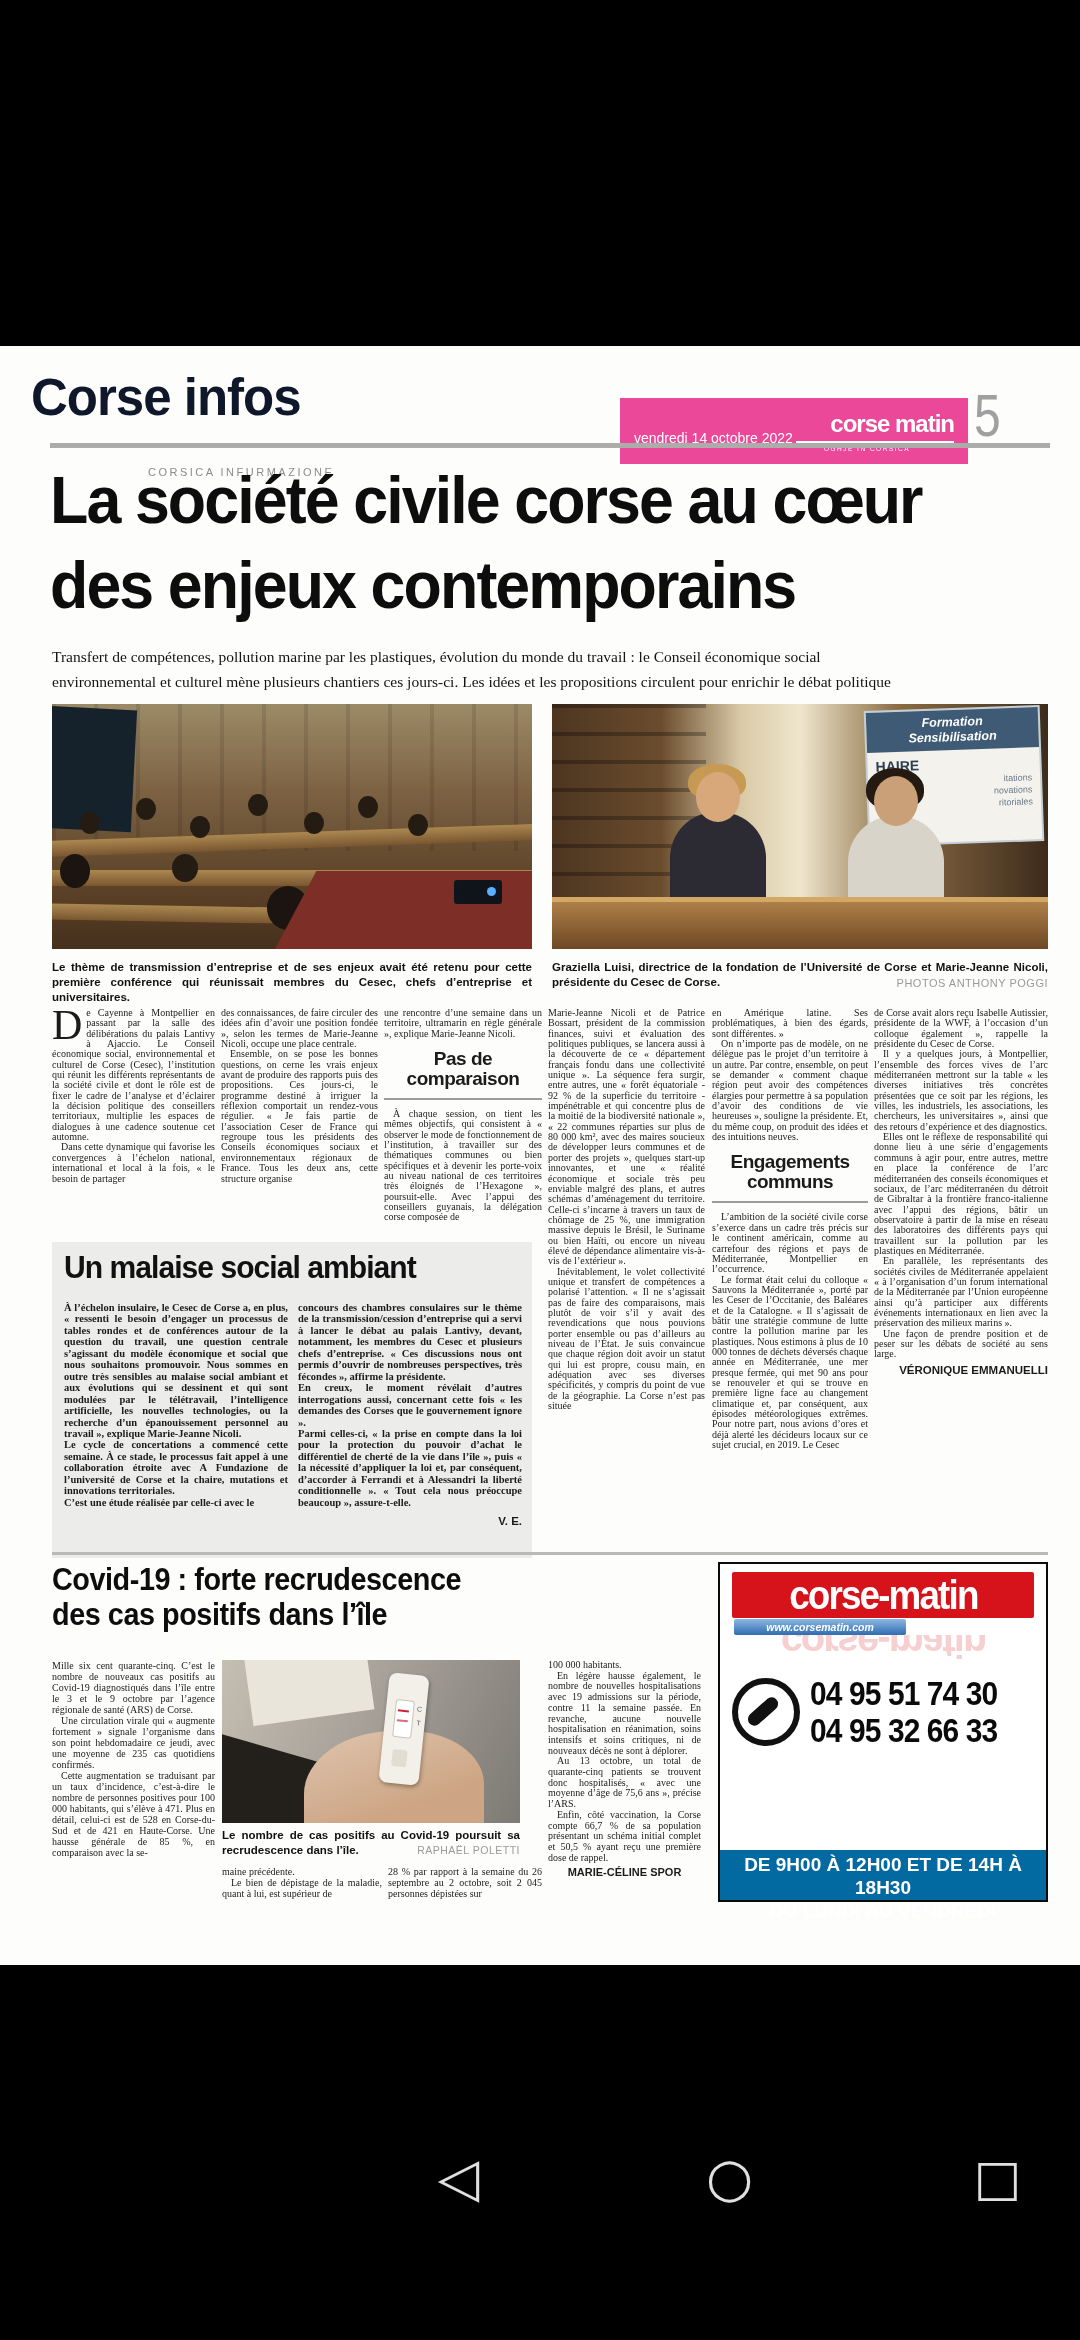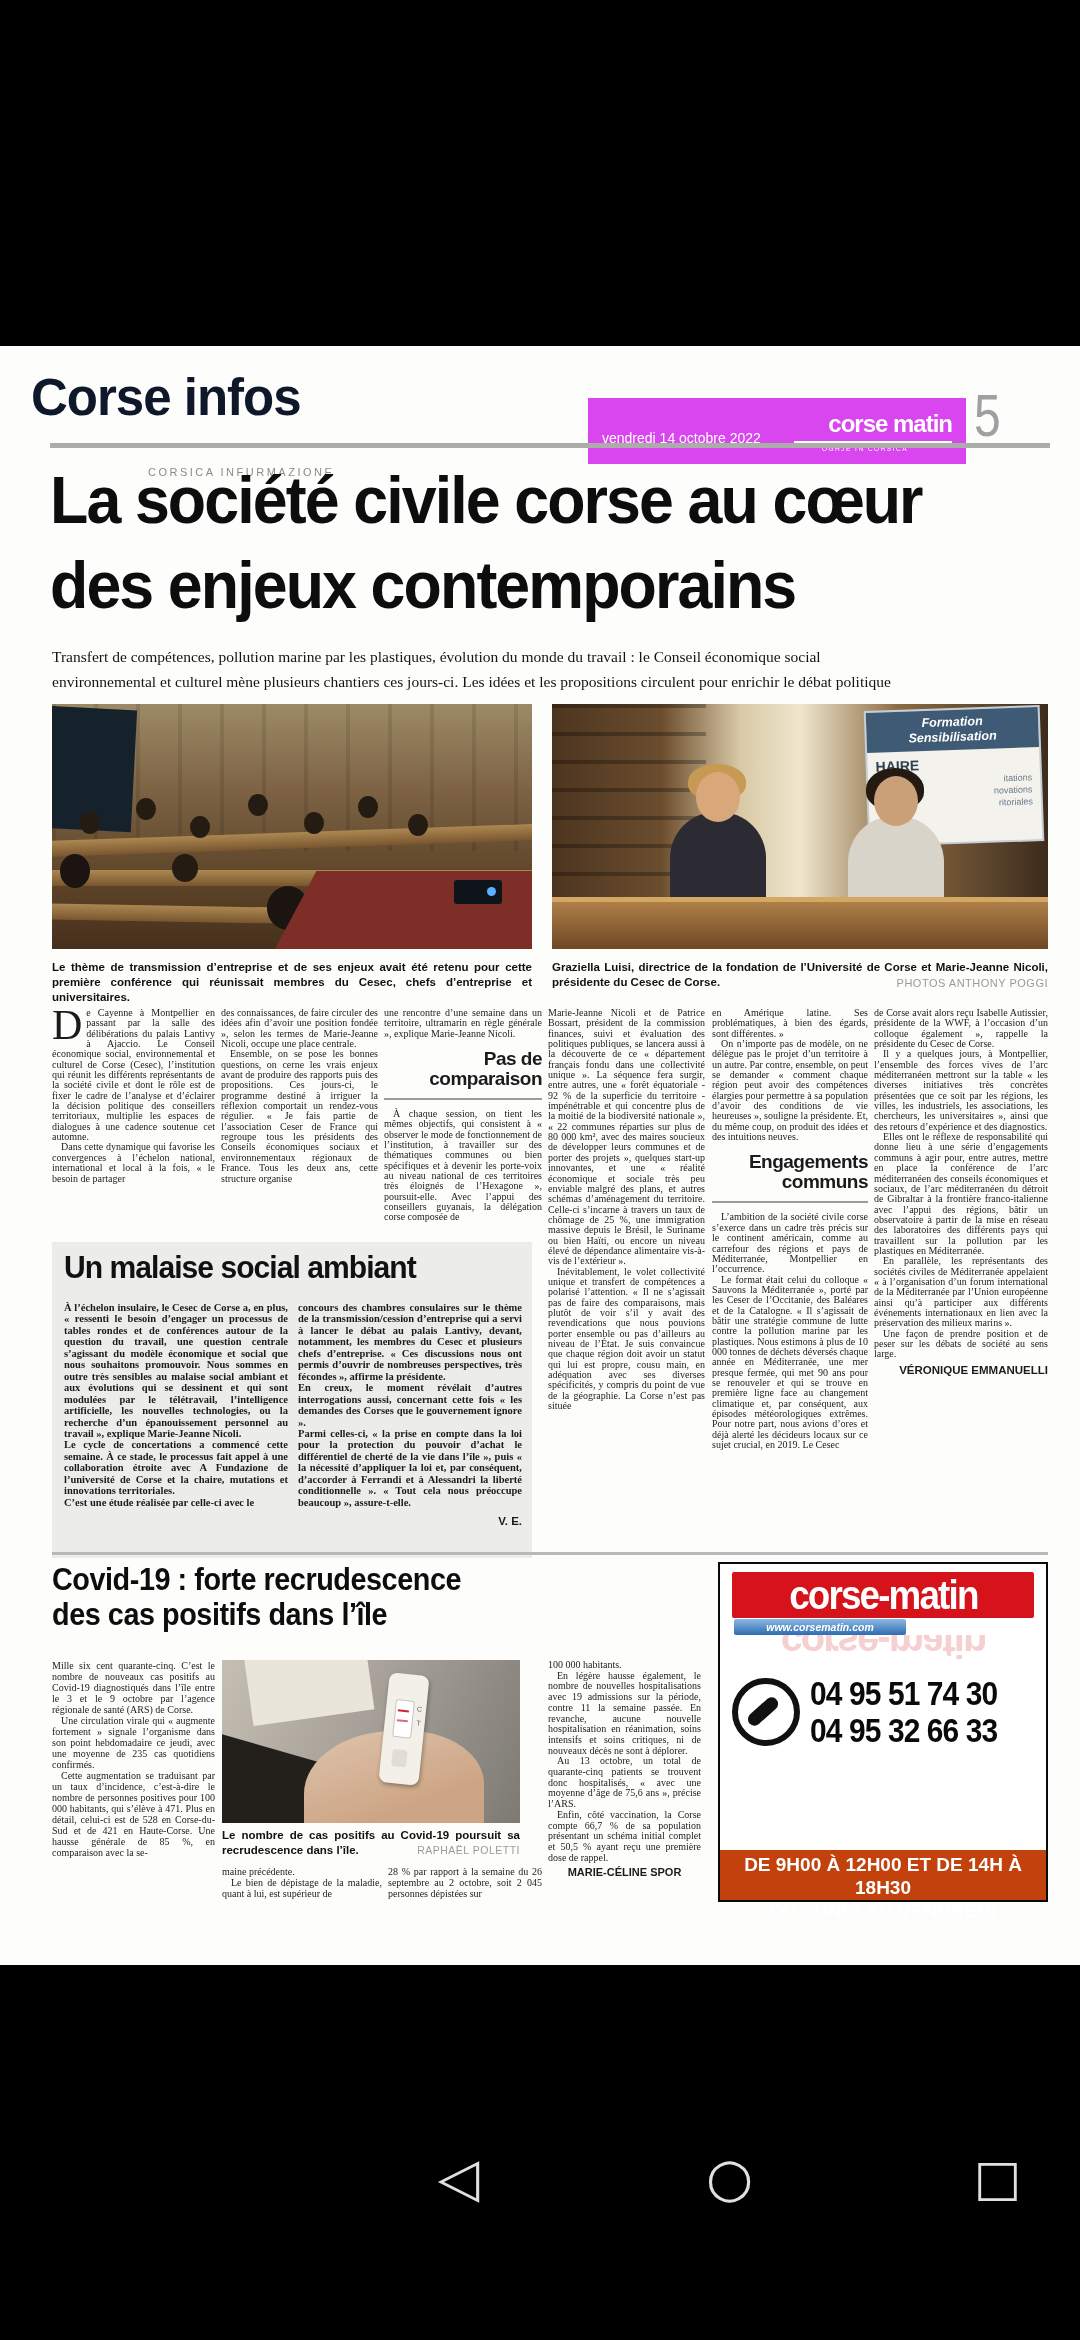--- a/index.html
+++ b/index.html
@@ -3,21 +3,21 @@
 <meta charset="utf-8">
 <style>
   html,body{margin:0;padding:0}
   body{width:1080px;height:2340px;background:#000;position:relative;font-family:"Liberation Sans",sans-serif;overflow:hidden}
   .abs{position:absolute}
   
   .page{position:absolute;left:0;top:346px;width:1080px;height:1619px;background:#fdfdfc;overflow:hidden}
   .section-title{left:31px;top:22px;font-size:51px;font-weight:bold;color:#0f172a;letter-spacing:-1px}
   .header-rule{left:50px;top:97px;width:1000px;height:5px;background:#acacab;z-index:3}
   .section-sub{left:148px;top:120px;font-size:11px;letter-spacing:2.5px;color:#8b8b8b}
-  .date-banner{left:588px;top:52px;width:378px;height:66px;background:#d946ef;z-index:2}
+  .date-banner{left:620px;top:52px;width:348px;height:66px;background:#ec4899;z-index:2}
   .date-text{position:absolute;left:14px;top:32px;color:#fff;font-size:14px}
   .brand{position:absolute;right:14px;top:12px;color:#fff;font-weight:bold;font-size:24px;letter-spacing:-1px;white-space:nowrap}
   .brand-bar{position:absolute;right:14px;top:43px;width:158px;height:3px;background:#fff}
   .brand-tag{position:absolute;right:58px;top:47px;color:#fff;font-size:6.5px;letter-spacing:1.5px}
   .page-num{left:974px;top:40px;font-size:60px;font-weight:400;color:#9fa09f;transform:scaleX(.8);transform-origin:left top;line-height:60px}
   .headline{left:50px;top:112px;font-size:66px;line-height:85px;font-weight:bold;color:#0d0d0d;letter-spacing:-2px;transform:scaleX(.95);transform-origin:left top;white-space:nowrap}
   .standfirst{left:52px;top:298px;font-family:"Liberation Serif",serif;font-size:15.5px;line-height:25px;color:#141414;white-space:nowrap}
   
   .photo{overflow:hidden}
   .photoL{left:52px;top:358px;width:480px;height:245px;background:linear-gradient(180deg,#9c8a66 0%,#7d6344 35%,#5e4428 72%,#46301c 100%)}
@@ -48,21 +48,21 @@
   .bodycol{position:absolute;top:662px;font-family:"Liberation Serif",serif;font-size:10px;line-height:10.35px;text-align:justify;color:#1b1b1b;overflow:hidden}
   .bodycol p{margin:0}
   .bodycol p.ind{text-indent:9px}
   #c1{left:52px;width:163px;height:228px}
   #c2{left:221px;width:157px;height:228px}
   #c3{left:384px;width:158px;height:228px}
   #c4{left:548px;width:157px;height:556px}
   #c5{left:712px;width:156px;height:556px}
   #c6{left:874px;width:174px;height:556px}
   .dropcap{float:left;font-size:42px;line-height:33px;padding:1px 4px 0 0;font-family:"Liberation Serif",serif}
-  .subhead{font-family:"Liberation Sans",sans-serif;font-weight:bold;font-size:19px;line-height:20px;letter-spacing:-.5px;margin:10px 0 9px;padding-bottom:9px;border-bottom:2px solid #9c9c9c;text-align:right}
+  .subhead{font-family:"Liberation Sans",sans-serif;font-weight:bold;font-size:19px;line-height:20px;letter-spacing:-.5px;margin:10px 0 9px;padding-bottom:9px;border-bottom:2px solid #9c9c9c;text-align:center}
   .author{text-align:right;font-family:"Liberation Sans",sans-serif;font-weight:bold;font-size:11.5px;margin-top:5px}
   
   .malaise{left:52px;top:896px;width:480px;height:316px;background:#ececeb}
   .malaise-title{position:absolute;left:12px;top:8px;font-size:31px;font-weight:bold;color:#111;letter-spacing:-1px;transform:scaleX(.97);transform-origin:left top;white-space:nowrap}
   .mcol{position:absolute;top:60px;width:224px;font-family:"Liberation Serif",serif;font-weight:bold;font-size:10.5px;line-height:11.45px;text-align:justify;color:#1b1b1b}
   .mcol p{margin:0}
   #m1{left:12px}
   #m2{left:246px}
   .msig{text-align:right;font-family:"Liberation Sans",sans-serif;font-size:11.5px;font-weight:bold;margin-top:8px}
   .divider{left:52px;top:1206px;width:996px;height:3px;background:#b9b9b8}
@@ -93,21 +93,21 @@
   .ad{left:718px;top:1216px;width:330px;height:340px;border:2px solid #0a0a0a;box-sizing:border-box;background:#fff}
   .ad-heading{margin-top:10px;text-align:center;font-style:italic;font-weight:bold;font-size:22px;line-height:24px;letter-spacing:-.5px;color:#0d0d0d}
   .ad-brand{margin:8px auto 0;width:302px;height:46px;background:#d6131b;color:#fff;text-align:center;border-radius:2px}
   .ad-brand span{display:inline-block;font-weight:bold;font-size:40px;line-height:46px;letter-spacing:-2px;transform:scaleX(.92)}
   .ad-web{margin:1px 0 0 14px;width:172px;height:16px;background:linear-gradient(#8cb8e2,#2f6cb0);color:#fff;font-size:10.5px;font-weight:bold;font-style:italic;text-align:center;line-height:16px;border-radius:2px}
   .ad-reflection{margin:0 auto;width:302px;height:30px;overflow:hidden;opacity:.2;transform:scaleY(-1);color:#d6131b;font-weight:bold;font-size:40px;letter-spacing:-2px;text-align:center;line-height:44px;white-space:nowrap}
   .ad-phones{display:flex;align-items:center;margin:10px 6px 0 12px}
   .phone-badge{width:56px;height:56px;border:6px solid #111;border-radius:50%;position:relative;flex:none;margin-right:10px}
   .phone-badge::before{content:"";position:absolute;left:7px;top:21px;width:36px;height:13px;background:#111;border-radius:7px;transform:rotate(-42deg)}
   .ad-numbers{font-weight:bold;font-size:34px;line-height:37px;letter-spacing:-1px;transform:scaleX(.88);transform-origin:left center;white-space:nowrap;color:#0a0a0a}
-  .ad-hours{position:absolute;left:0;bottom:0;width:100%;height:50px;background:#c2410c;color:#fff;text-align:center;font-weight:bold;font-size:19px;line-height:23px;padding-top:3px;box-sizing:border-box}
+  .ad-hours{position:absolute;left:0;bottom:0;width:100%;height:50px;background:#0369a1;color:#fff;text-align:center;font-weight:bold;font-size:19px;line-height:23px;padding-top:3px;box-sizing:border-box}
   
   .navbar{position:absolute;left:0;top:2146px;width:1080px;height:100px}
   .nav-btn{position:absolute;color:#e0e0e0;font-size:54px;line-height:64px;font-family:"DejaVu Sans",sans-serif;background:none;border:none;padding:0;cursor:pointer}
   #nav-back{left:438px}
   #nav-home{left:706px}
   #nav-recents{left:974px;font-size:50px}
   .shape{position:absolute}
 </style>
 </head>
 <body>

